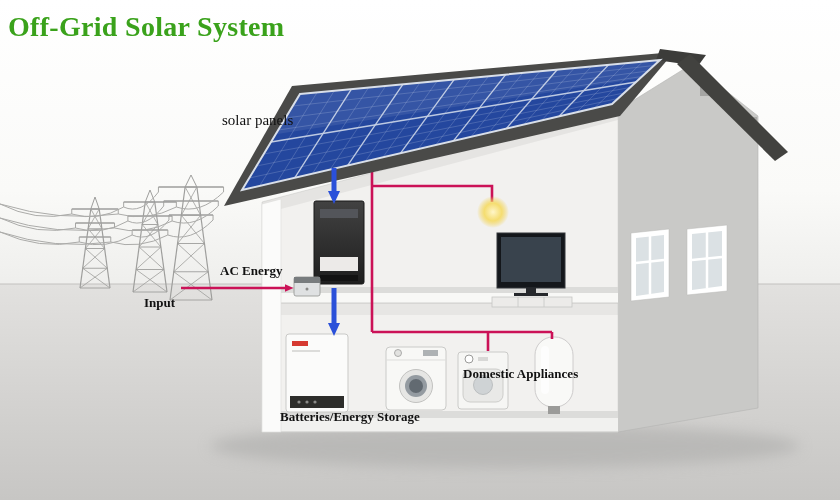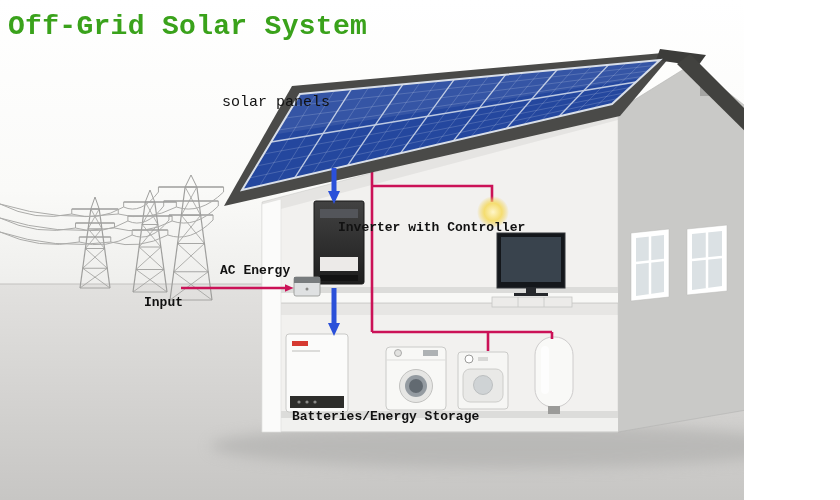--- a/index.html
+++ b/index.html
@@ -1,19 +1,19 @@
 <!DOCTYPE html>
 <html style="--title-green: #3aa21b; --wire-pink: #cb1257; --arrow-blue: #2a50d9;"><head>
 <meta charset="utf-8">
 <style>
   html,body{margin:0;padding:0;background:#fff;}
   .stage{
-    position:relative;width:744px;height:500px;overflow:hidden;
+    position:relative;width:840px;height:500px;overflow:hidden;
     background:linear-gradient(180deg,#ffffff 0%,#fafaf8 38%,#efefed 56%);
-    font-family:Liberation Mono, monospace;
+    font-family:Liberation Serif, serif;
     text-align:right;
   }
   .stage svg{position:absolute;left:0;top:0;}
   .lbl{position:absolute;color:#111;white-space:nowrap;line-height:1.1;}
   .title{font-size:28px;font-weight:bold;color:var(--title-green,#3aa21b);letter-spacing:.3px;}
   .plain{font-size:15px;}
   .bold{font-size:13px;font-weight:bold;}
   .wire{stroke:var(--wire-pink,#cb1257);stroke-width:2.6;fill:none;}
   .blue-arrow{stroke:var(--arrow-blue,#2a50d9);stroke-width:5;fill:none;}
 </style>
@@ -299,19 +299,19 @@
         </g>
   </g>
 
   <g>
     <line class="blue-arrow" x1="334" y1="168" x2="334" y2="193" marker-end="url(#arrowBlue)"></line>
     <line class="blue-arrow" x1="334" y1="288" x2="334" y2="325" marker-end="url(#arrowBlue)"></line>
   </g>
 </svg>
 
 <div class="lbl title" style="left:8px;top:12px;">Off-Grid Solar System</div>
-<div class="lbl plain" style="left:222px;top:95px;">solar panels</div>
-<div class="lbl bold" style="left:338px;top:221px;">Inverter with Controller</div>
+<div class="lbl plain" style="left:222px;top:112px;">solar panels</div>
 <div class="lbl bold" style="left:220px;top:264px;">AC Energy</div>
 <div class="lbl bold" style="left:144px;top:296px;">Input</div>
-<div class="lbl bold" style="left:280px;top:410px;margin-left:12px;">Batteries/Energy Storage</div>
+<div class="lbl bold" style="left:463px;top:367px;">Domestic Appliances</div>
+<div class="lbl bold" style="left:280px;top:410px;">Batteries/Energy Storage</div>
 
 </div>
 
 </body></html>

